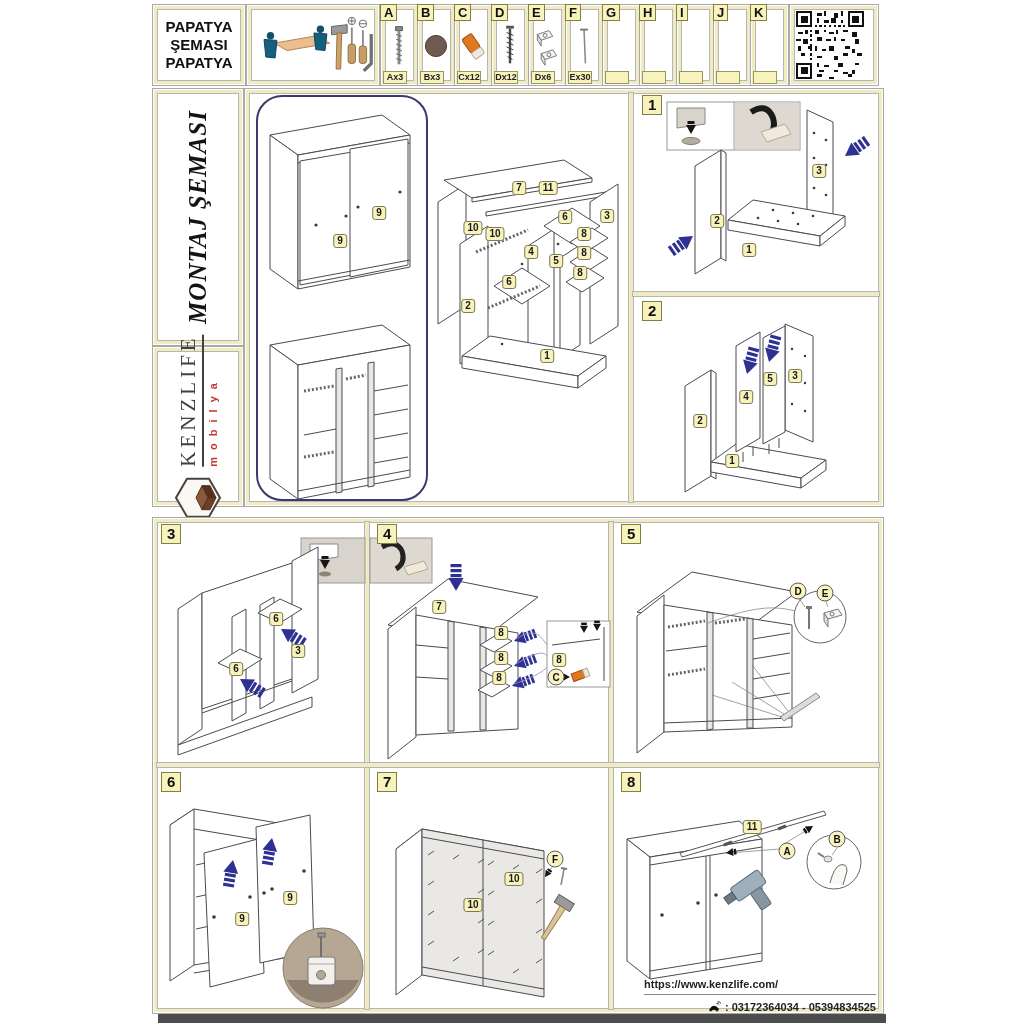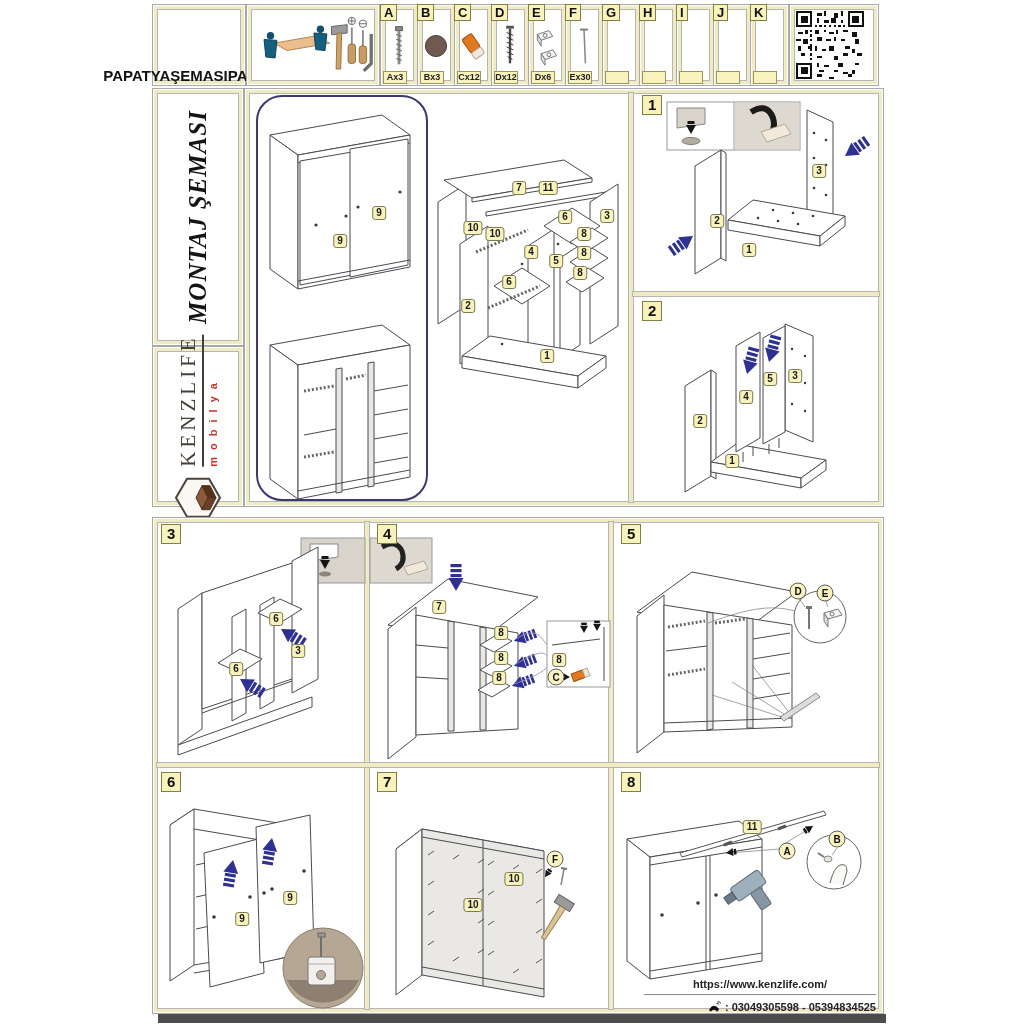--- a/index.html
+++ b/index.html
@@ -11,30 +11,30 @@
   .chip{position:absolute;transform:translate(-50%,-50%);background:#f8f2bc;border:1px solid #7e7950;border-radius:3px;
         font:bold 10px/12px "Liberation Sans",sans-serif;color:#1a1a1a;padding:0 3px;z-index:5;}
   .cl{position:absolute;transform:translate(-50%,-50%);width:15px;height:15px;border-radius:50%;background:#faf3c0;
       border:1px solid #5c5c5c;font:bold 10px/15px "Liberation Sans",sans-serif;text-align:center;color:#111;z-index:5;}
   .steptab{position:absolute;top:7px;left:9px;background:#f8f2bc;border:1px solid #82803f;font:bold 15px/18px "Liberation Sans",sans-serif;
       padding:0 5px;color:#111;z-index:6;}
   .lettertab{position:absolute;top:-1px;left:-1px;background:#f8f2bc;border:1px solid #82803f;font:bold 13px/15px "Liberation Sans",sans-serif;
       padding:0 3px;color:#111;z-index:6;}
   .qtytab{position:absolute;bottom:1px;left:2px;background:#f8f2bc;border:1px solid #9a9660;font:bold 9px/11px "Liberation Sans",sans-serif;
       min-width:22px;height:11px;text-align:center;color:#222;z-index:6;}
-  .title-cell{display:flex;flex-direction:row;justify-content:center;align-items:flex-end;
+  .title-cell{display:flex;flex-direction:column;justify-content:center;align-items:center;
       font:bold 15px/18px "Liberation Sans",sans-serif;color:#111;text-align:center;}
   .stepwrap{position:absolute;}
   .rotwrap{position:absolute;left:50%;top:50%;}
   .montaj{transform:translate(-50%,-50%) rotate(-90deg);white-space:nowrap;
       font:bold italic 25px/30px "Liberation Serif",serif;color:#141414;letter-spacing:1px;}
   .brandrot{transform:translate(-50%,-50%) rotate(-90deg);display:flex;align-items:center;gap:9px;white-space:nowrap;}
   .brandname{font:normal 21px/23px "Liberation Serif",serif;color:#453f39;letter-spacing:4px;border-bottom:2px solid #453f39;padding-bottom:2px;}
   .brandsub{font:bold 11px/13px "Liberation Sans",sans-serif;color:#c2372e;letter-spacing:7px;margin-top:3px;}
-  .footer{position:absolute;right:6px;top:212px;width:232px;text-align:center;z-index:7;}
+  .footer{position:absolute;right:6px;top:212px;width:232px;text-align:left;z-index:7;}
   .weburl{font:bold 11px/14px "Liberation Sans",sans-serif;color:#222;border-bottom:1px solid #8a8a8a;padding-bottom:3px;}
   .phoneline{font:bold 11px/14px "Liberation Sans",sans-serif;color:#222;margin-top:5px;display:flex;justify-content:flex-end;align-items:center;gap:4px;}
   svg .o{fill:#fff;stroke:#4a4a52;stroke-width:1;stroke-linejoin:round;}
   svg .g{fill:#e9e8e5;stroke:#4a4a52;stroke-width:1;stroke-linejoin:round;}
   svg .t{stroke:#4a4a52;stroke-width:1;fill:none;}
   svg .thin{stroke:#7a7a7a;stroke-width:.7;fill:none;}
   svg .cv{fill:none;stroke:#9a8fc2;stroke-width:.9;}
   svg .rail{stroke:#666;stroke-width:3;stroke-dasharray:2 2;fill:none;}
   svg .dot{fill:#3a3a3a;stroke:none;}
 </style>
@@ -638,19 +638,19 @@
     <span class="chip" style="left:140px;top:62px;">11</span>
     <span class="cl" style="left:175px;top:86px;">A</span>
     <span class="cl" style="left:225px;top:74px;">B</span>
     <div class="footer">
       <div class="weburl">https://www.kenzlife.com/</div>
       <div class="phoneline">
         <svg width="13" height="13" viewBox="0 0 14 14">
           <path d="M1,10 q5,-9 11,-1 l-2.2,2.6 q-3.4,-4 -6.6,-0.2 z" fill="#111"></path>
           <path d="M9,3 q2,-1 3,1 M10,1 q3,-1 4,2" stroke="#111" fill="none" stroke-width="0.9"></path>
         </svg>
-        <span>: 03049305598 - 05394834525</span>
+        <span>: 03172364034 - 05394834525</span>
       </div>
     </div>
   </div>
 
   <div class="abs" style="left:158px;top:1014px;width:728px;height:9px;background:#4d4d4d;"></div>
 </div>
 
 </body></html>

